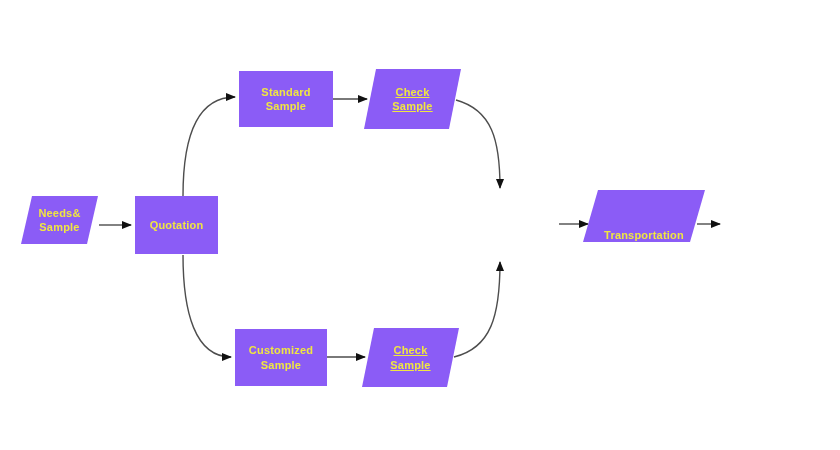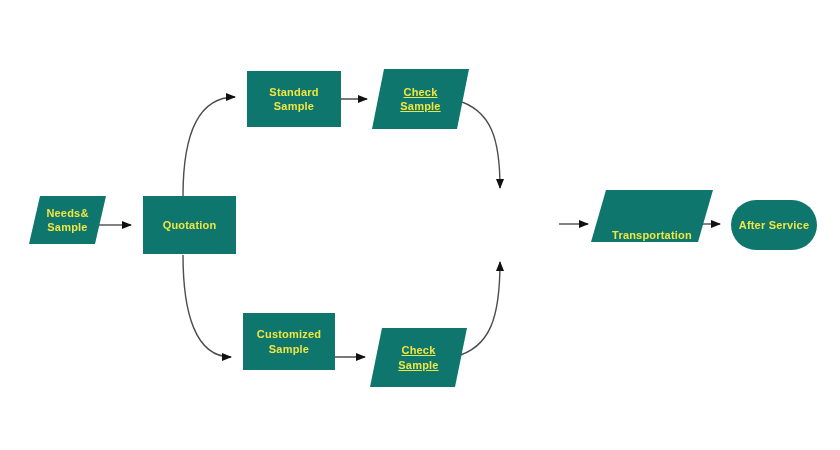--- a/index.html
+++ b/index.html
@@ -12,44 +12,43 @@
     overflow: hidden;
   }
   #edges {
     position: absolute;
     left: 0; top: 0;
     width: 840px; height: 450px;
     pointer-events: none;
   }
   .node {
     position: absolute;
-    background: #0f766e;
+    background: #8b5cf6;
     color: #f0e641;
     font-weight: bold;
     font-size: 11px;
     line-height: 1.3;
     display: flex;
     align-items: center;
     justify-content: center;
     text-align: center;
     white-space: pre-line;
     letter-spacing: 0.2px;
-    margin-left: 8px;
   }
   .para  { clip-path: polygon(12px 0%, 100% 0%, calc(100% - 12px) 100%, 0% 100%); text-decoration: underline; }
   .para-sm { clip-path: polygon(11px 0%, 100% 0%, calc(100% - 11px) 100%, 0% 100%); }
   .para-lg { clip-path: polygon(15px 0%, 100% 0%, calc(100% - 15px) 100%, 0% 100%); }
   .diamond { clip-path: polygon(50% 0%, 100% 50%, 50% 100%, 0% 50%); }
   .stadium { border-radius: 25px; }
 
   #node-needs-sample       { left: 21px;  top: 196px; width: 77px;  height: 48px; }
-  #node-quotation          { left: 135px; top: 196px; width: 93px;  height: 58px; }
+  #node-quotation          { left: 135px; top: 196px; width: 83px;  height: 58px; }
   #node-standard-sample    { left: 239px; top: 71px;  width: 94px;  height: 56px; }
   #node-check-sample-top   { left: 364px; top: 69px;  width: 97px;  height: 60px; }
-  #node-customized-sample  { left: 235px; top: 313px; width: 92px;  height: 57px; }
+  #node-customized-sample  { left: 235px; top: 329px; width: 92px;  height: 57px; }
   #node-check-sample-bottom{ left: 362px; top: 328px; width: 97px;  height: 59px; }
   #node-mass-produce       { left: 442px; top: 190px; width: 116px; height: 68px; }
   #node-transportation     { left: 583px; top: 190px; width: 122px; height: 52px; align-items: flex-end; }
   #node-after-service      { left: 723px; top: 200px; width: 86px;  height: 50px; }
 </style>
 </head>
 <body>
 
 <div id="canvas">
 
@@ -99,17 +98,14 @@
   <div id="node-check-sample-bottom" class="node para">
     <span>Check
 Sample</span>
   </div>
 
 
   <div id="node-transportation" class="node para-lg">
     <span>Transportation</span>
   </div>
 
-  <div id="node-after-service" class="node stadium">
-    <span>After Service</span>
-  </div>
 
 </div>
 
 </body></html>

